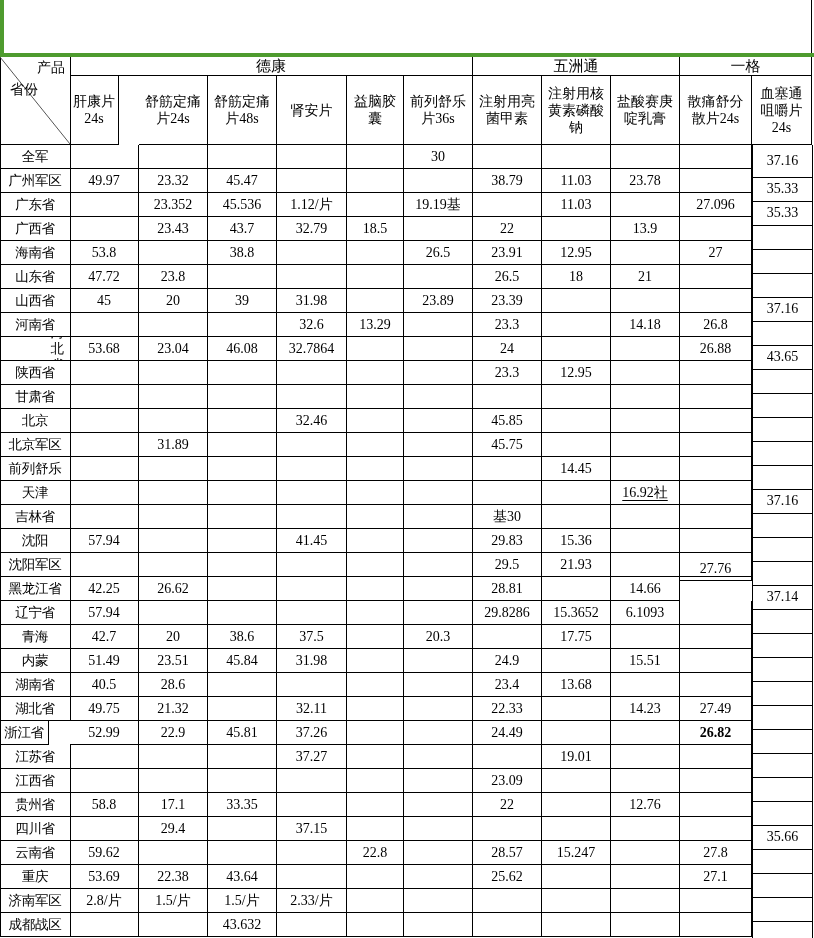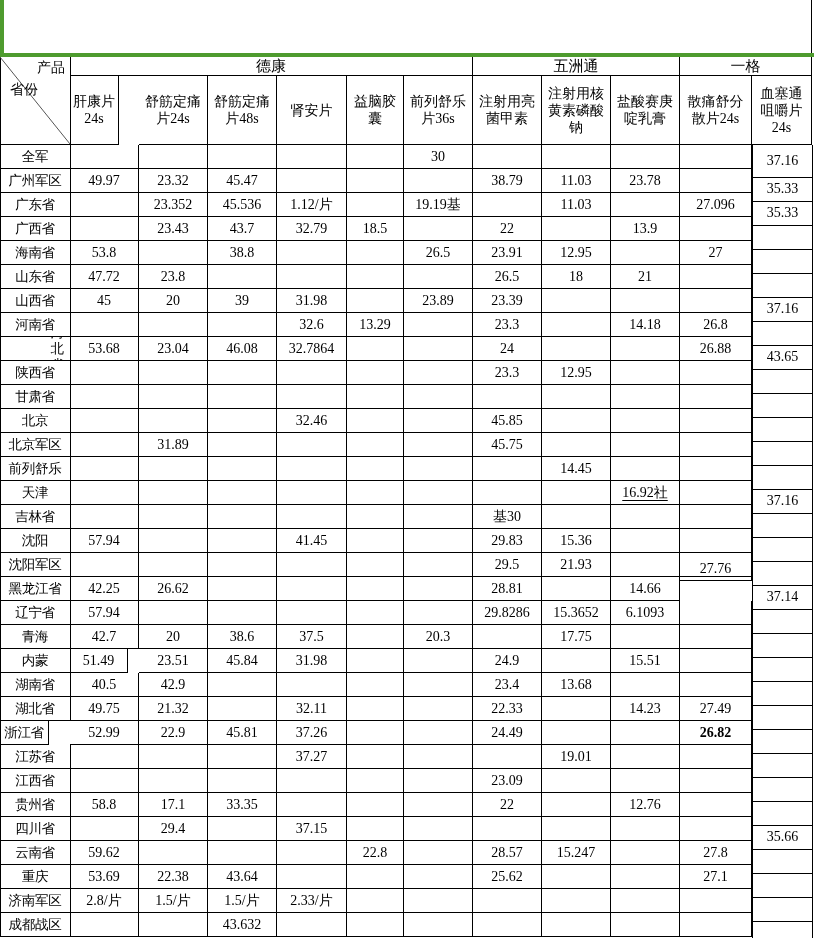--- a/index.html
+++ b/index.html
@@ -311,33 +311,33 @@
       <div class="cell data" style="left: 139px; top: 480px; width: 69px; height: 24px;">20</div>
       <div class="cell data" style="left: 208px; top: 480px; width: 69px; height: 24px;">38.6</div>
       <div class="cell data" style="left: 277px; top: 480px; width: 70px; height: 24px;">37.5</div>
       <div class="cell data" style="left: 347px; top: 480px; width: 57px; height: 24px;"></div>
       <div class="cell data" style="left: 404px; top: 480px; width: 69px; height: 24px;">20.3</div>
       <div class="cell data" style="left: 473px; top: 480px; width: 69px; height: 24px;"></div>
       <div class="cell data" style="left: 542px; top: 480px; width: 69px; height: 24px;">17.75</div>
       <div class="cell data" style="left: 611px; top: 480px; width: 69px; height: 24px;"></div>
       <div class="cell data" style="left: 680px; top: 480px; width: 72px; height: 24px;"></div>
       <div class="cell row-hdr" style="left: 0px; top: 504px; width: 71px; height: 24px;">内蒙</div>
-      <div class="cell data" style="left: 70px; top: 504px; width: 58px; height: 24px;">51.49</div>
+      <div class="cell data" style="left: 70px; top: 504px; width: 69px; height: 24px;">51.49</div>
       <div class="cell data" style="left: 139px; top: 504px; width: 69px; height: 24px;">23.51</div>
       <div class="cell data" style="left: 208px; top: 504px; width: 69px; height: 24px;">45.84</div>
       <div class="cell data" style="left: 277px; top: 504px; width: 70px; height: 24px;">31.98</div>
       <div class="cell data" style="left: 347px; top: 504px; width: 57px; height: 24px;"></div>
       <div class="cell data" style="left: 404px; top: 504px; width: 69px; height: 24px;"></div>
       <div class="cell data" style="left: 473px; top: 504px; width: 69px; height: 24px;">24.9</div>
       <div class="cell data" style="left: 542px; top: 504px; width: 69px; height: 24px;"></div>
       <div class="cell data" style="left: 611px; top: 504px; width: 69px; height: 24px;">15.51</div>
       <div class="cell data" style="left: 680px; top: 504px; width: 72px; height: 24px;"></div>
       <div class="cell row-hdr" style="left: 0px; top: 528px; width: 71px; height: 24px;">湖南省</div>
       <div class="cell data" style="left: 70px; top: 528px; width: 69px; height: 24px;">40.5</div>
-      <div class="cell data" style="left: 139px; top: 528px; width: 69px; height: 24px;">42.9</div>
+      <div class="cell data" style="left: 139px; top: 528px; width: 69px; height: 24px;">28.6</div>
       <div class="cell data" style="left: 208px; top: 528px; width: 69px; height: 24px;"></div>
       <div class="cell data" style="left: 277px; top: 528px; width: 70px; height: 24px;"></div>
       <div class="cell data" style="left: 347px; top: 528px; width: 57px; height: 24px;"></div>
       <div class="cell data" style="left: 404px; top: 528px; width: 69px; height: 24px;"></div>
       <div class="cell data" style="left: 473px; top: 528px; width: 69px; height: 24px;">23.4</div>
       <div class="cell data" style="left: 542px; top: 528px; width: 69px; height: 24px;">13.68</div>
       <div class="cell data" style="left: 611px; top: 528px; width: 69px; height: 24px;"></div>
       <div class="cell data" style="left: 680px; top: 528px; width: 72px; height: 24px;"></div>
       <div class="cell row-hdr" style="left: 0px; top: 552px; width: 71px; height: 24px;">湖北省</div>
       <div class="cell data" style="left: 70px; top: 552px; width: 69px; height: 24px;">49.75</div>

